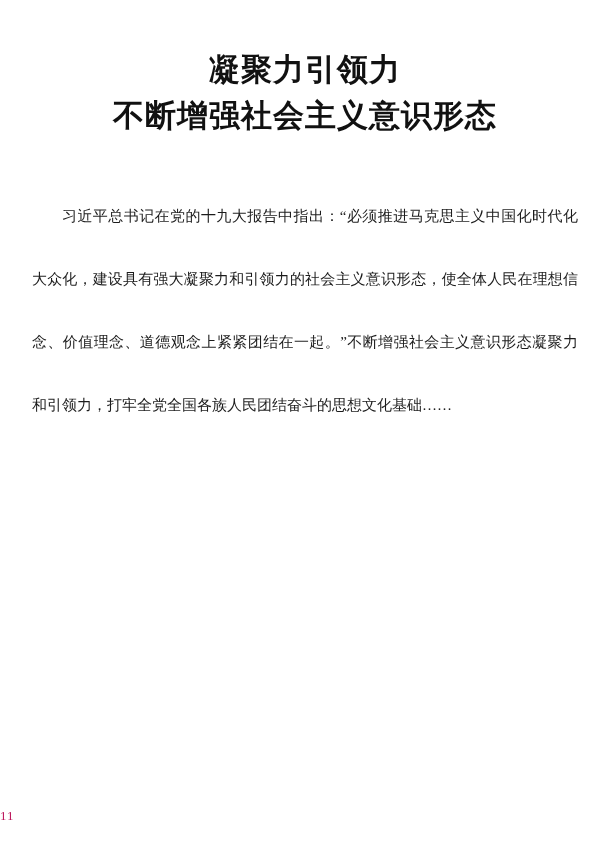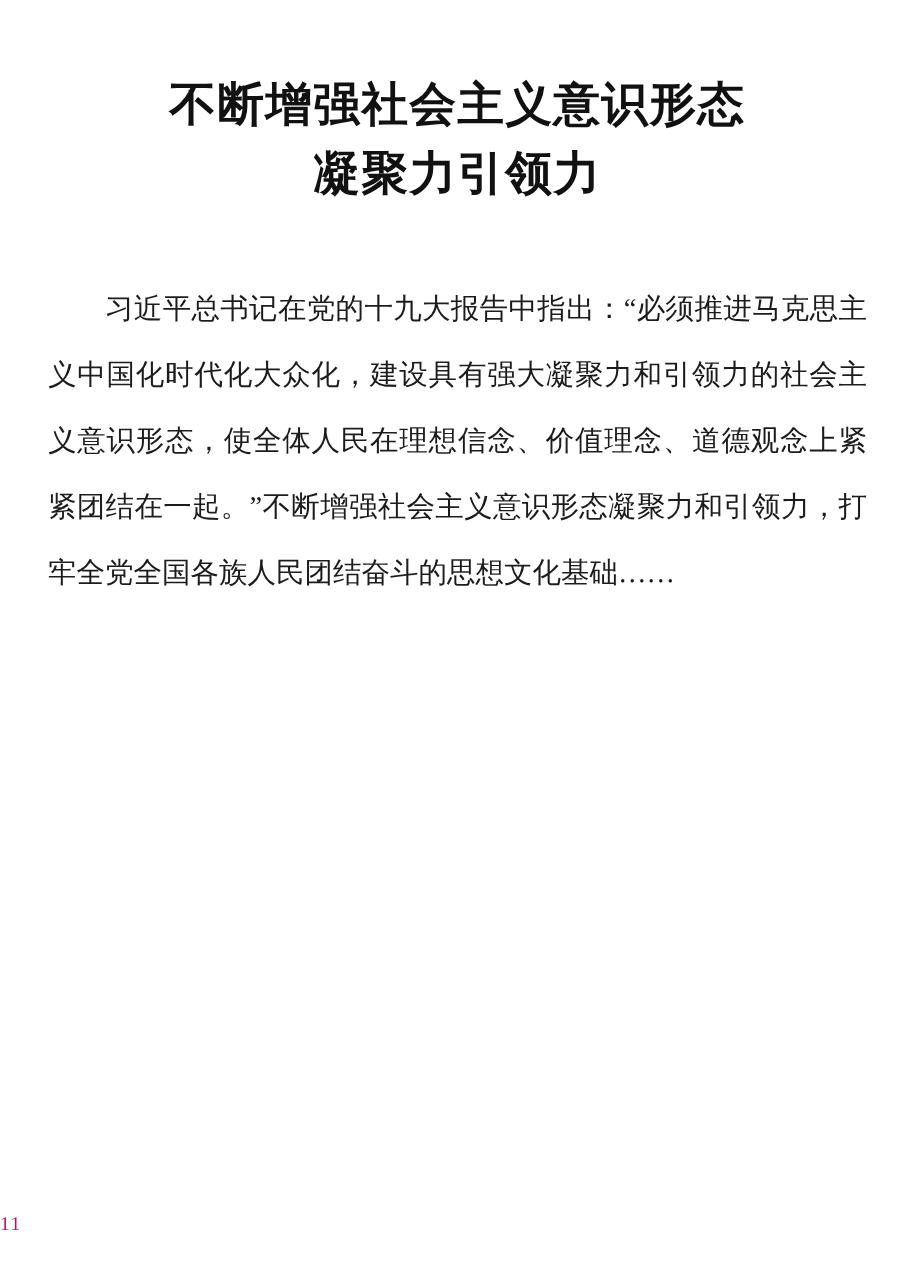--- a/index.html
+++ b/index.html
@@ -33,22 +33,22 @@
   .abstract-paragraph {
     margin: 38px 0 0 0;
     font-size: 21px;
     line-height: 42px;
     text-align: justify;
     text-indent: 2em;
     color: #1c1c1c;
   }
   .body-paragraph {
     margin: 46px 0 0 0;
-    font-size: 19px;
-    line-height: 44px;
+    font-size: 15px;
+    line-height: 63px;
     text-align: justify;
     text-indent: 2em;
     color: #1c1c1c;
   }
   .page-number {
     position: absolute;
     left: 0;
     bottom: 24px;
     width: 100%;
     text-align: left;
@@ -56,22 +56,22 @@
     color: #be185d;
     letter-spacing: 1px;
   }
 </style>
 </head>
 <body>
 
 <div class="page">
 
   <h1 class="doc-title">
+    <span class="title-line">凝聚力引领力</span>
     <span class="title-line">不断增强社会主义意识形态</span>
-    <span class="title-line">凝聚力引领力</span>
   </h1>
 
 
   <p class="body-paragraph">习近平总书记在党的十九大报告中指出：“必须推进马克思主义中国化时代化大众化，建设具有强大凝聚力和引领力的社会主义意识形态，使全体人民在理想信念、价值理念、道德观念上紧紧团结在一起。”不断增强社会主义意识形态凝聚力和引领力，打牢全党全国各族人民团结奋斗的思想文化基础……</p>
 
   <div class="page-number">11</div>
 
 </div>
 
 </body></html>

